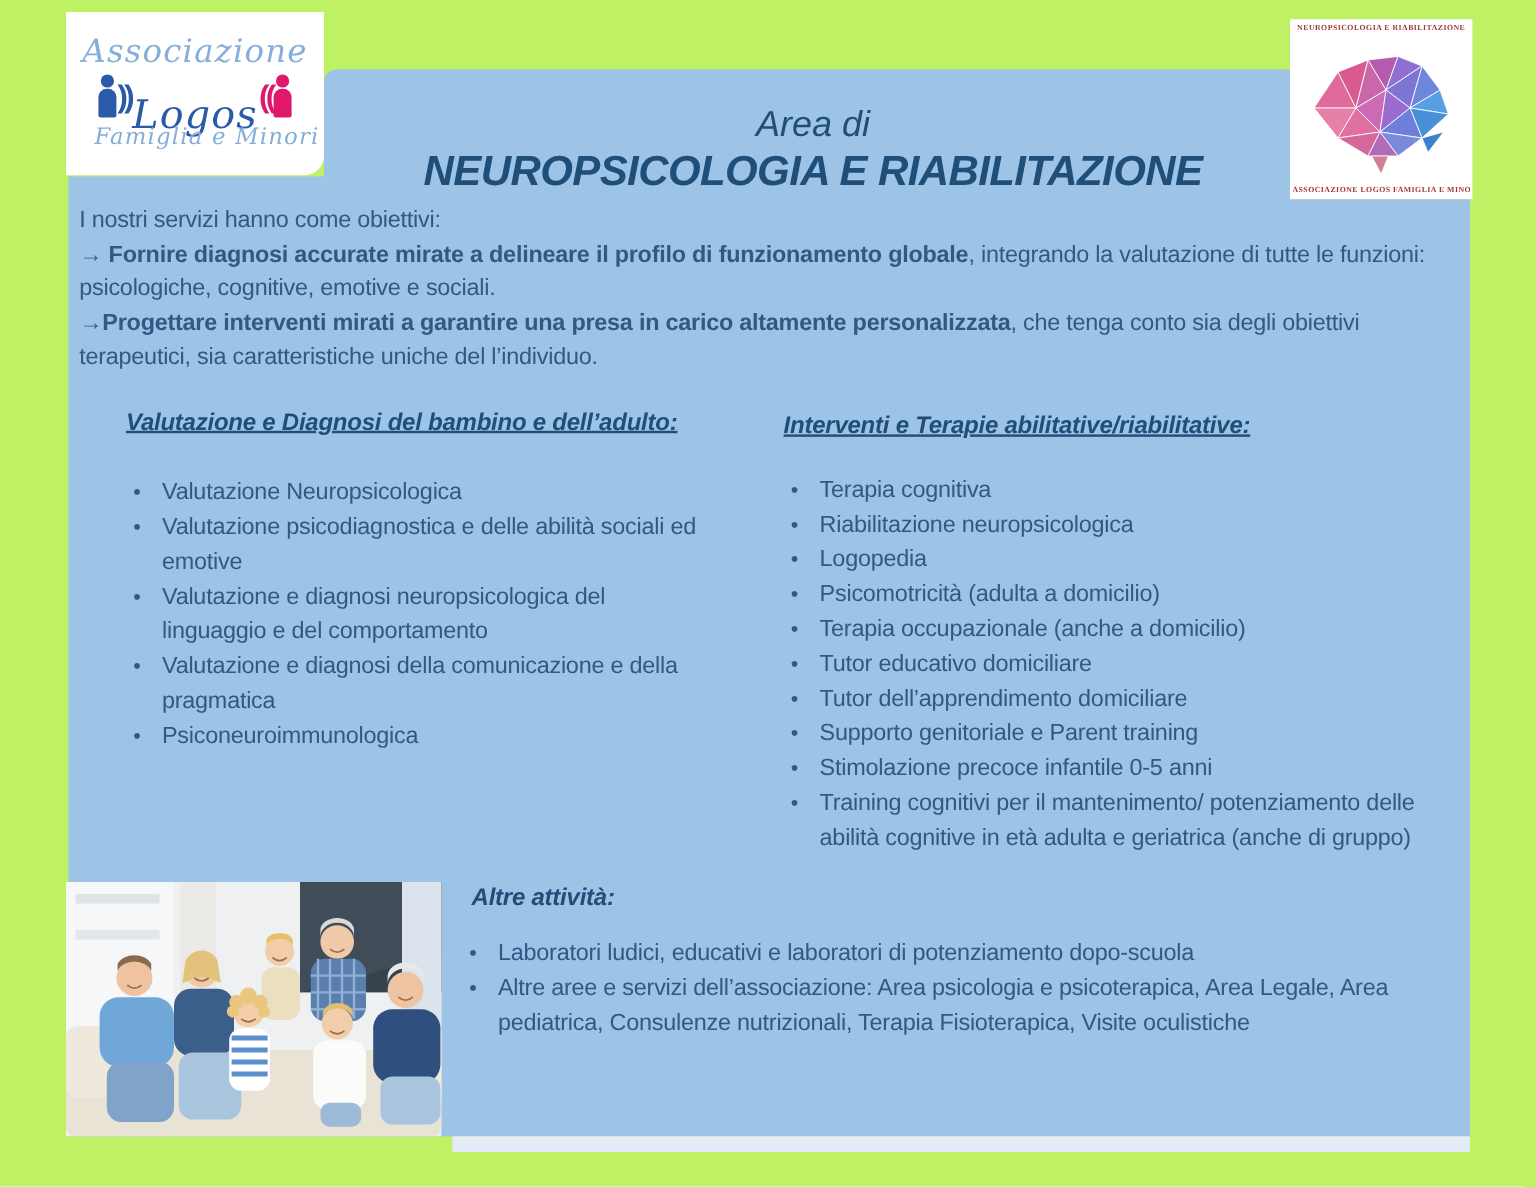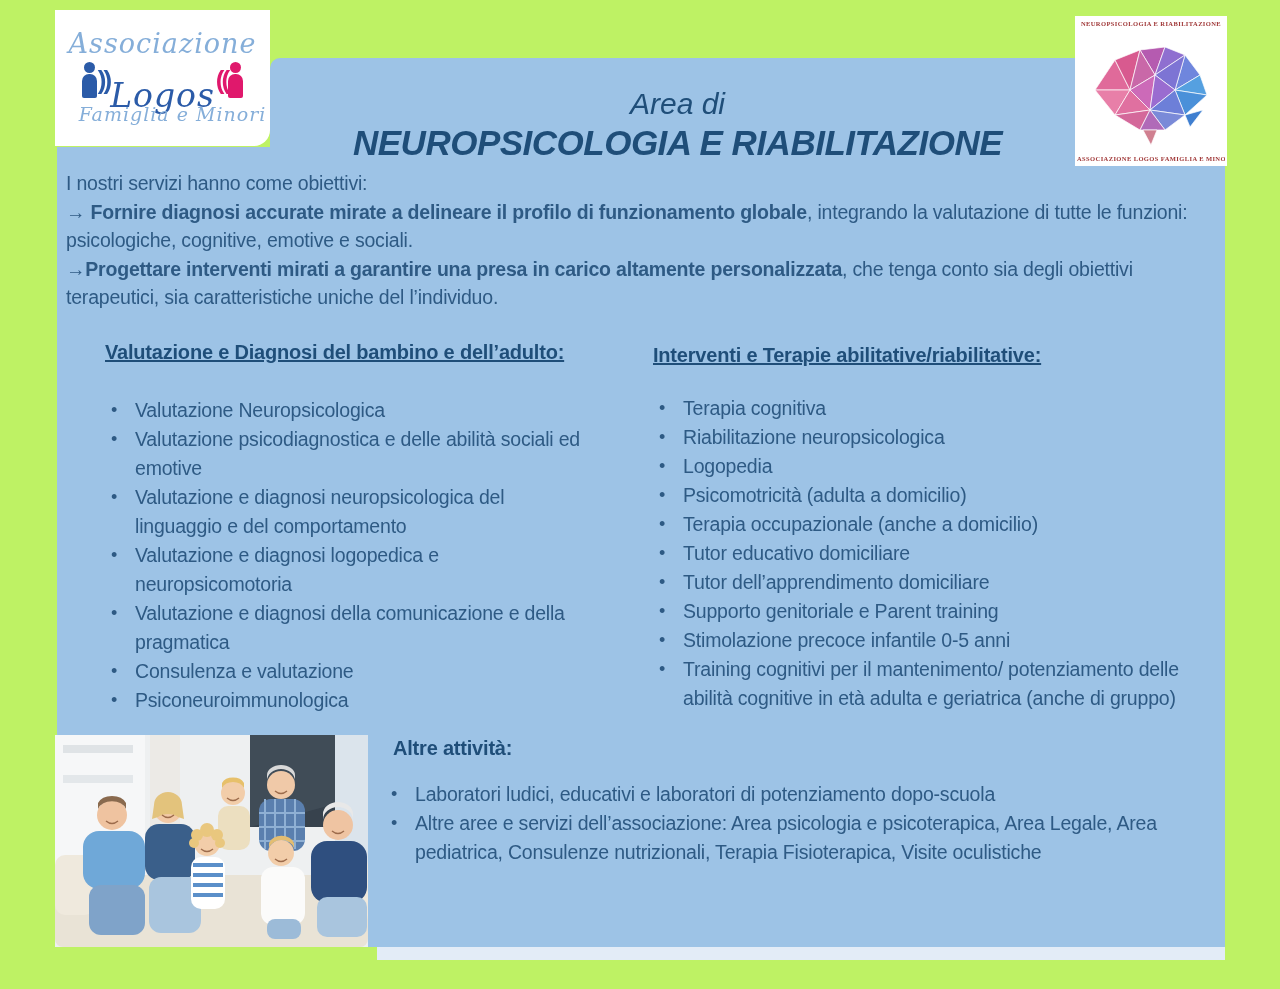--- a/index.html
+++ b/index.html
@@ -46,21 +46,21 @@
   .brand-top,.brand-bottom{font-family:"Liberation Serif","DejaVu Serif",serif;font-weight:bold;
              color:#A03838;font-size:6.5px;letter-spacing:0.4px;text-align:center;white-space:nowrap;
              overflow:hidden;max-width:148px;}
 
   
   .intro{position:absolute;left:66px;top:169px;width:1142px;color:#2E5A84;font-size:19.5px;
          line-height:28.5px;z-index:2;letter-spacing:-0.2px;}
   .intro b{font-weight:bold;}
 
   
-  .col-heading{position:absolute;color:#1F4E79;font-size:20px;font-weight:bold;
+  .col-heading{position:absolute;color:#1F4E79;font-size:20px;font-weight:bold;font-style:italic;
                text-decoration:underline;z-index:2;letter-spacing:-0.2px;}
   .h-left{left:105px;top:341px;}
   .h-right{left:653px;top:344px;}
   .h-other{left:393px;top:737px;text-decoration:none;}
 
   ul.bullet-list{position:absolute;margin:0;padding:0;list-style:none;color:#2E5A84;
                  font-size:19.5px;line-height:29px;z-index:2;letter-spacing:-0.2px;}
   ul.bullet-list li{position:relative;padding-left:30px;}
   ul.bullet-list li::before{content:"\2022";position:absolute;left:6px;top:0;font-size:18px;}
   .list-left{left:105px;top:396px;width:475px;}
@@ -137,23 +137,21 @@
   </div>
 
   <div class="col-heading h-left">Valutazione e Diagnosi del bambino e dell’adulto:</div>
   <div class="col-heading h-right">Interventi e Terapie abilitative/riabilitative: </div>
   <div class="col-heading h-other">Altre attività:</div>
 
   <ul class="bullet-list list-left">
       <li>Valutazione Neuropsicologica</li>
       <li>Valutazione psicodiagnostica e delle abilità sociali ed emotive</li>
       <li>Valutazione e diagnosi neuropsicologica del linguaggio e del comportamento</li>
-      <li>Valutazione e diagnosi logopedica e neuropsicomotoria</li>
       <li>Valutazione e diagnosi della comunicazione e della pragmatica</li>
-      <li>Consulenza e valutazione</li>
       <li>Psiconeuroimmunologica</li>
     </ul>
   <ul class="bullet-list list-right">
       <li>Terapia cognitiva</li>
       <li>Riabilitazione neuropsicologica</li>
       <li>Logopedia</li>
       <li>Psicomotricità (adulta a domicilio)</li>
       <li>Terapia occupazionale (anche a domicilio)</li>
       <li>Tutor educativo domiciliare</li>
       <li>Tutor dell’apprendimento domiciliare</li>

